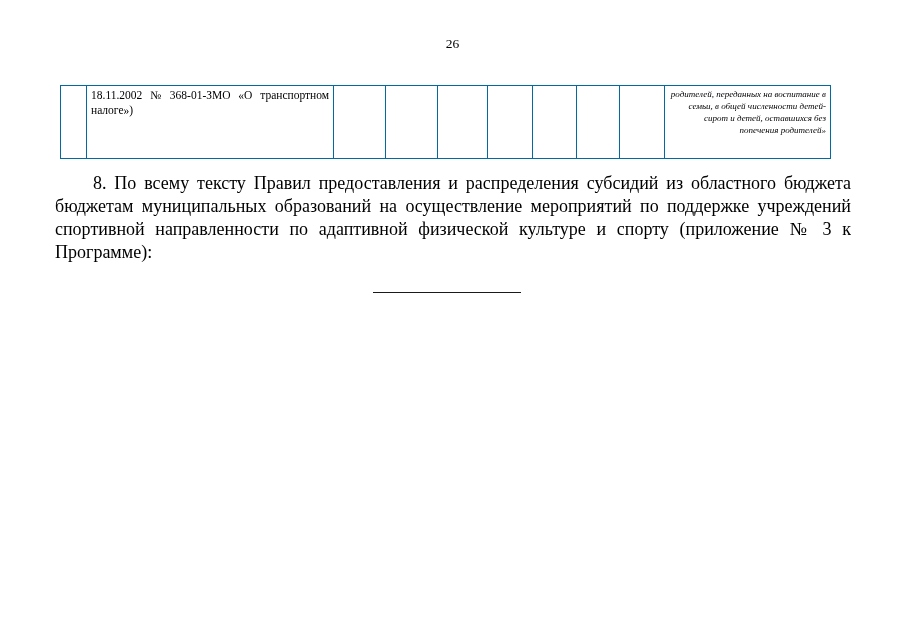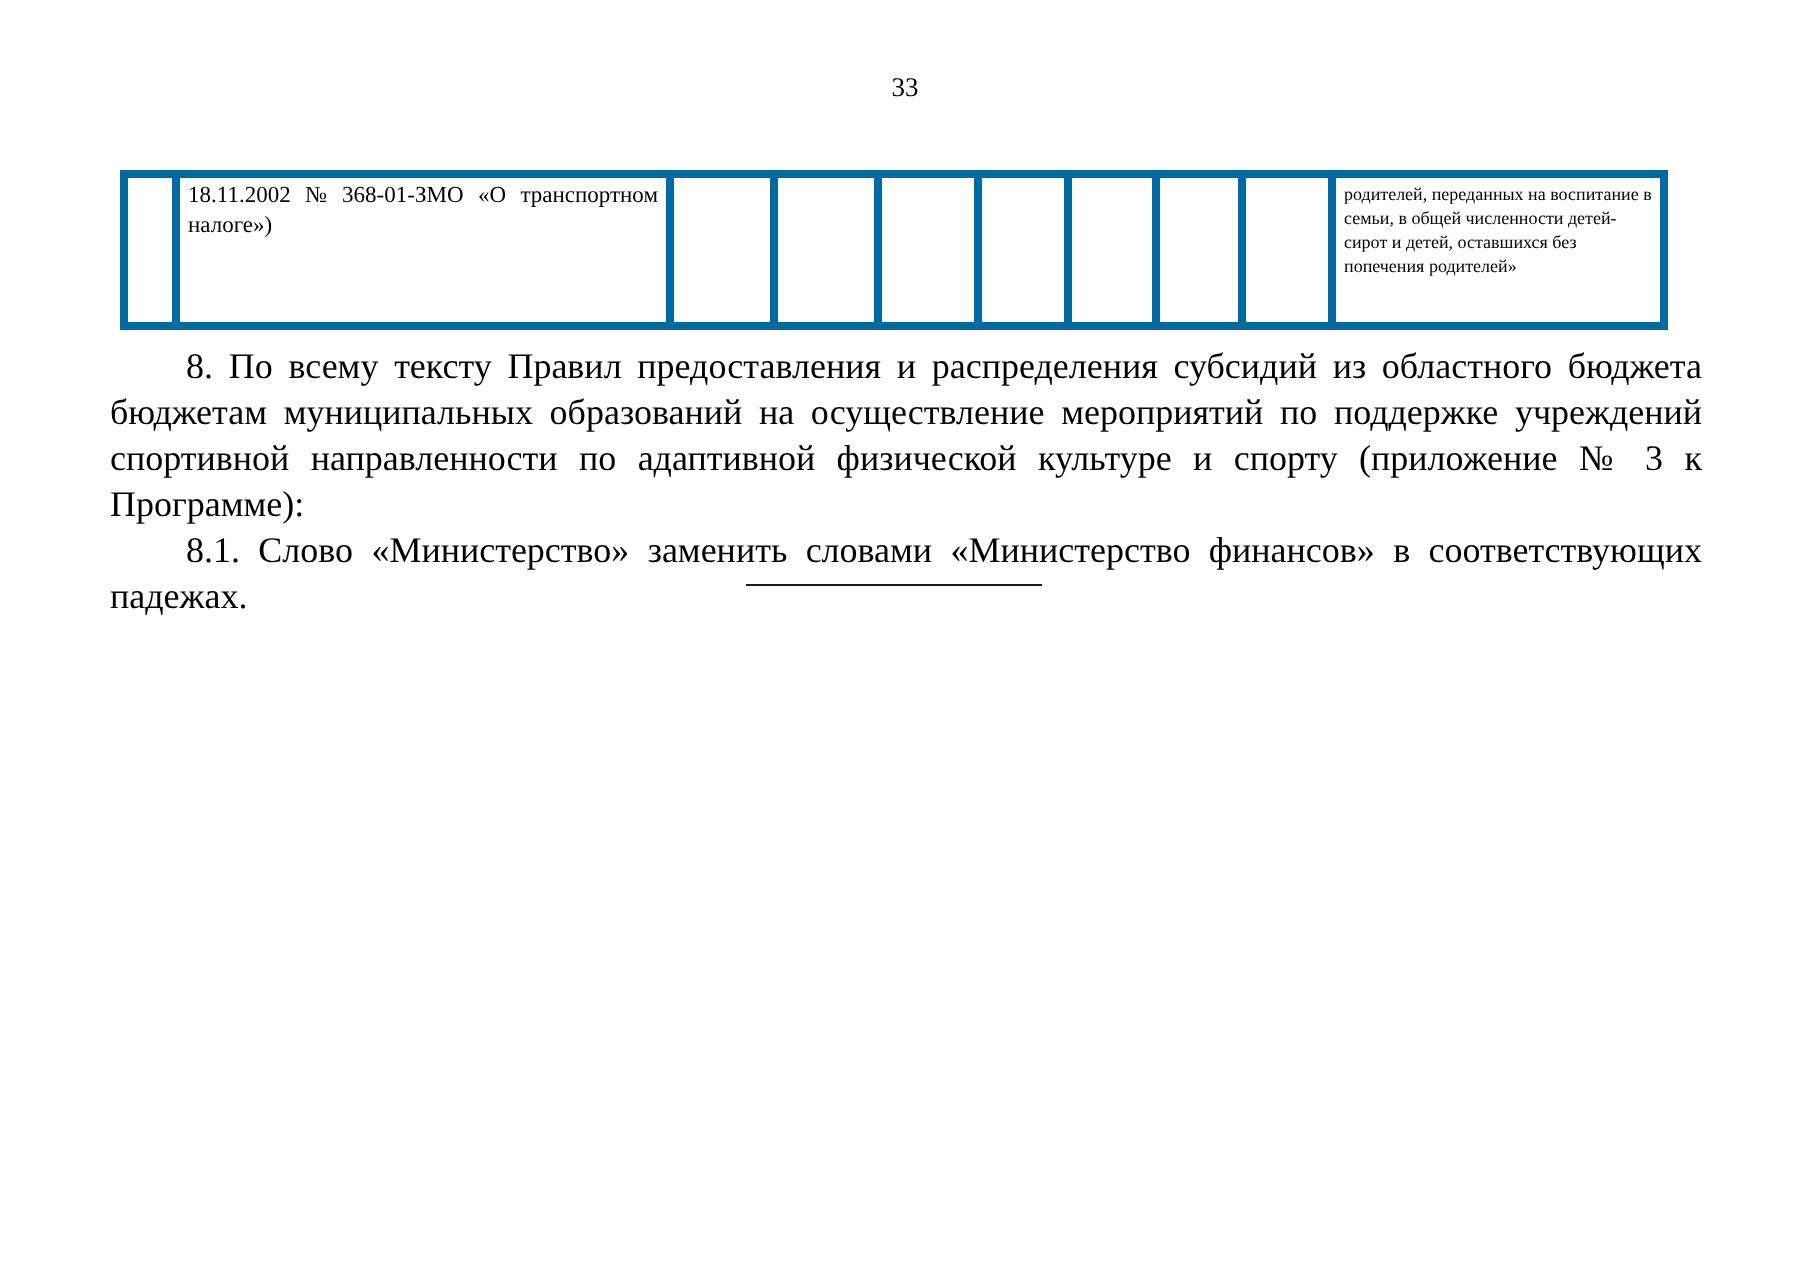--- a/index.html
+++ b/index.html
@@ -30,38 +30,39 @@
   }
   table.doc-table {
     position: absolute;
     top: 85px;
     left: 60px;
     width: 770px;
     border-collapse: collapse;
     table-layout: fixed;
   }
   table.doc-table td {
-    border: 4px solid #0369a1;
+    border: 1px solid #0369a1;
     vertical-align: top;
     padding: 2px 4px;
     height: 68px;
     overflow: hidden;
   }
   td.cell-law {
     font-size: 11.5px;
     line-height: 1.3;
     text-align: justify;
     text-align-last: left;
     word-spacing: 4px;
   }
   td.cell-note {
     font-size: 9px;
     line-height: 1.35;
-    text-align: left;
+    text-align: right;
     padding: 3px 6px;
+    font-style: italic;
   }
   .body-text {
     position: absolute;
     top: 172px;
     left: 55px;
     width: 796px;
   }
   .para {
     margin: 0;
     font-size: 18px;
@@ -78,21 +79,21 @@
     width: 148px;
     height: 0;
     border-top: 1.5px solid #1a1a1a;
   }
 </style>
 </head>
 <body>
 
 <div class="page">
 
-  <div class="page-number">33</div>
+  <div class="page-number">26</div>
 
   <table class="doc-table">
     <colgroup>
       <col style="width:26px">
       <col style="width:247px">
       <col style="width:52px">
       <col style="width:52px">
       <col style="width:50px">
       <col style="width:45px">
       <col style="width:44px">
@@ -111,18 +112,17 @@
         <td></td>
         <td></td>
         <td></td>
         <td class="cell-note">родителей, переданных на воспитание в семьи, в общей численности детей-сирот и детей, оставшихся без попечения родителей»</td>
       </tr>
     </tbody>
   </table>
 
   <div class="body-text">
     <p class="para">8. По всему тексту Правил предоставления и распределения субсидий из областного бюджета бюджетам муниципальных образований на осуществление мероприятий по поддержке учреждений спортивной направленности по адаптивной физической культуре и спорту (приложение № 3 к Программе):</p>
-    <p class="para">8.1. Слово «Министерство» заменить словами «Министерство финансов» в соответствующих падежах.</p>
   </div>
 
   <div class="separator"></div>
 
 </div>
 
 </body></html>

